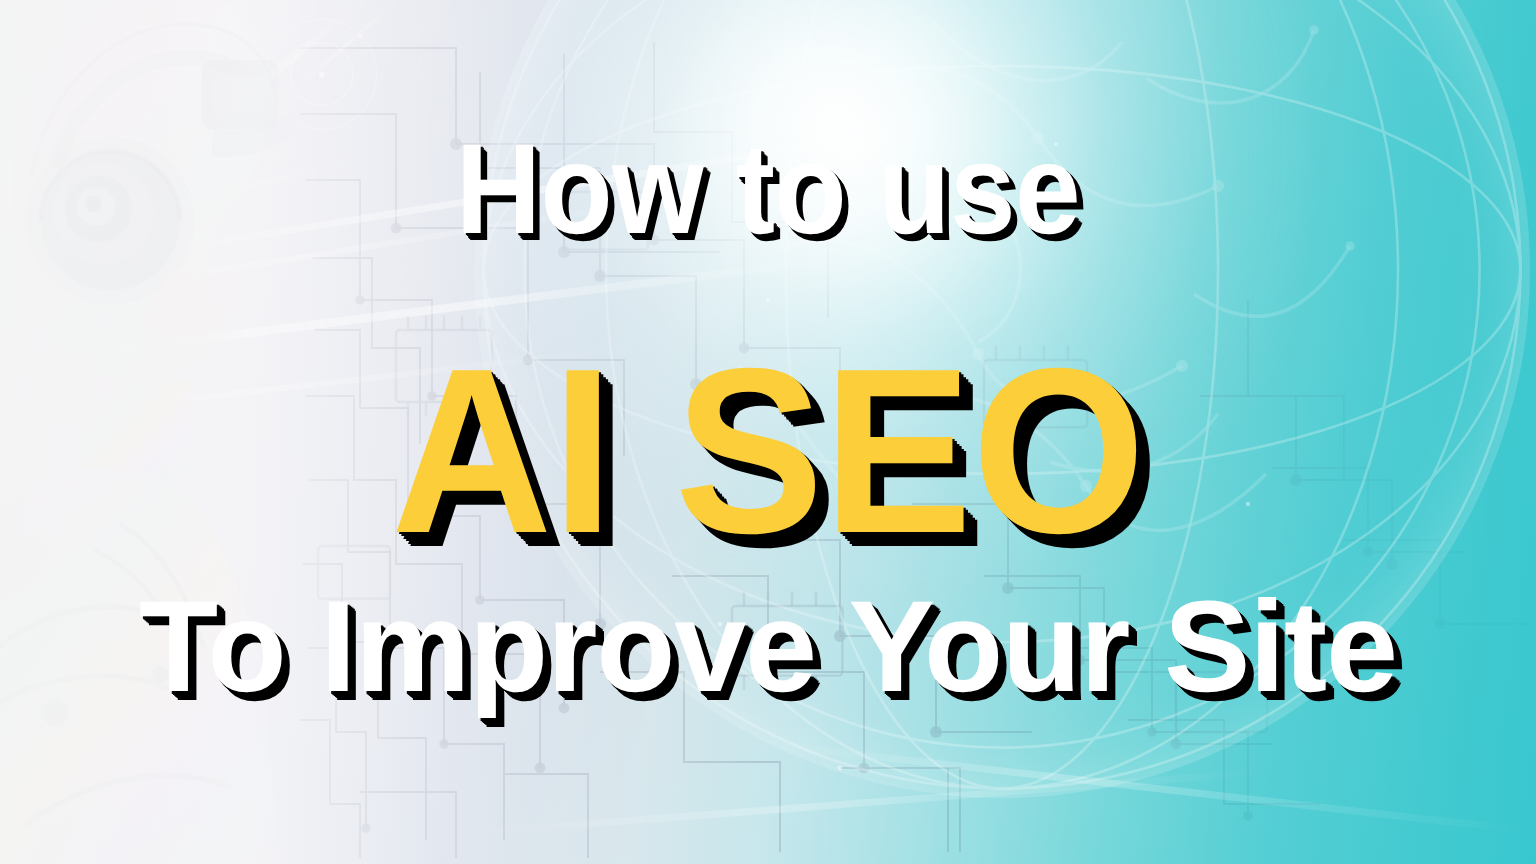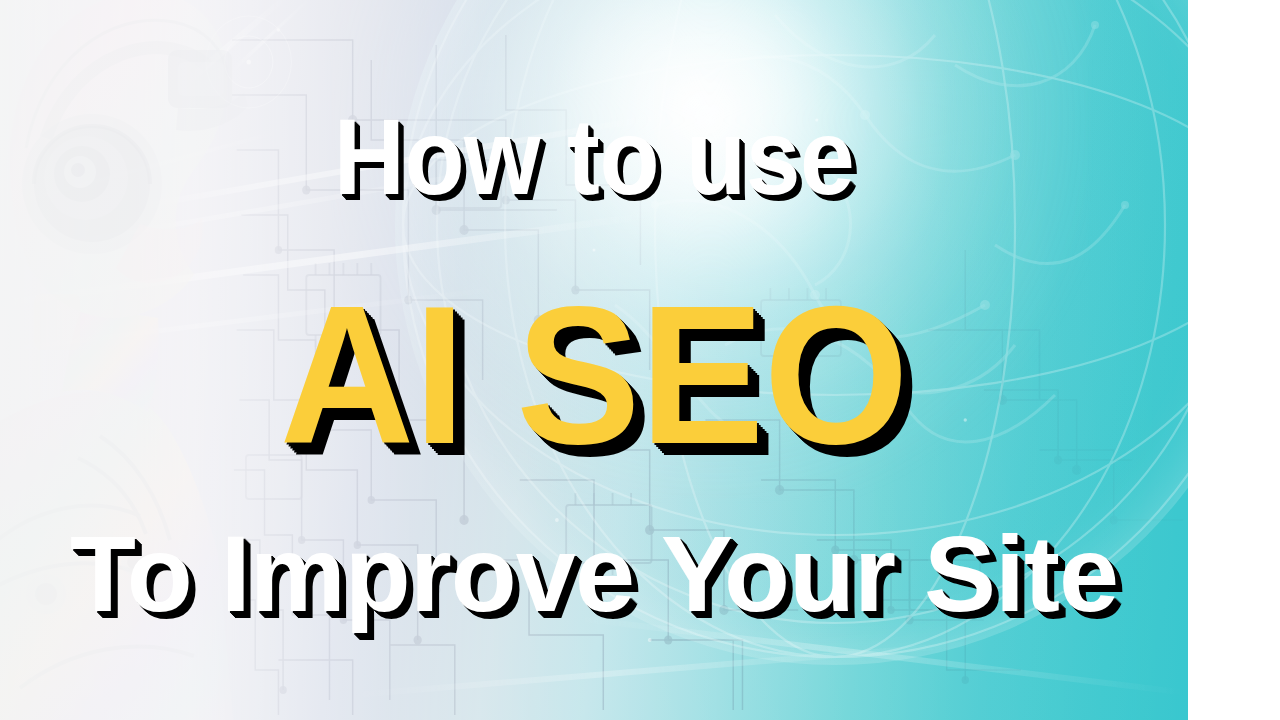--- a/index.html
+++ b/index.html
@@ -3,21 +3,21 @@
 <meta charset="utf-8">
 <title>AI SEO Banner</title>
 <style>
   html, body {
     margin: 0;
     padding: 0;
     background: #ffffff;
   }
   #stage {
     position: relative;
-    width: 1188px;
+    width: 1280px;
     height: 720px;
     overflow: hidden;
     font-family: "Liberation Sans", sans-serif;
     background: #000000;
   }
 
   
   .layer { position: absolute; inset: 0; }
 
   
@@ -152,21 +152,21 @@
     text-shadow:
       12px 12px 0 #000000,
       10px 10px 0 #000000,
        8px  8px 0 #000000,
        6px  6px 0 #020202,
        4px  4px 0 #050505,
        2px  2px 0 #080808;
   }
 
   .tl-3 {
-    top: 520px;
+    top: 485px;
     font-size: 108px;
     color: #ffffff;
     transform: scaleX(1.0);
     letter-spacing: -1px;
     text-shadow:
        7px 7px 0 #000000,
        6px 6px 0 #000000,
        5px 5px 0 #000000,
        4px 4px 0 #040404,
        3px 3px 0 #080808,

